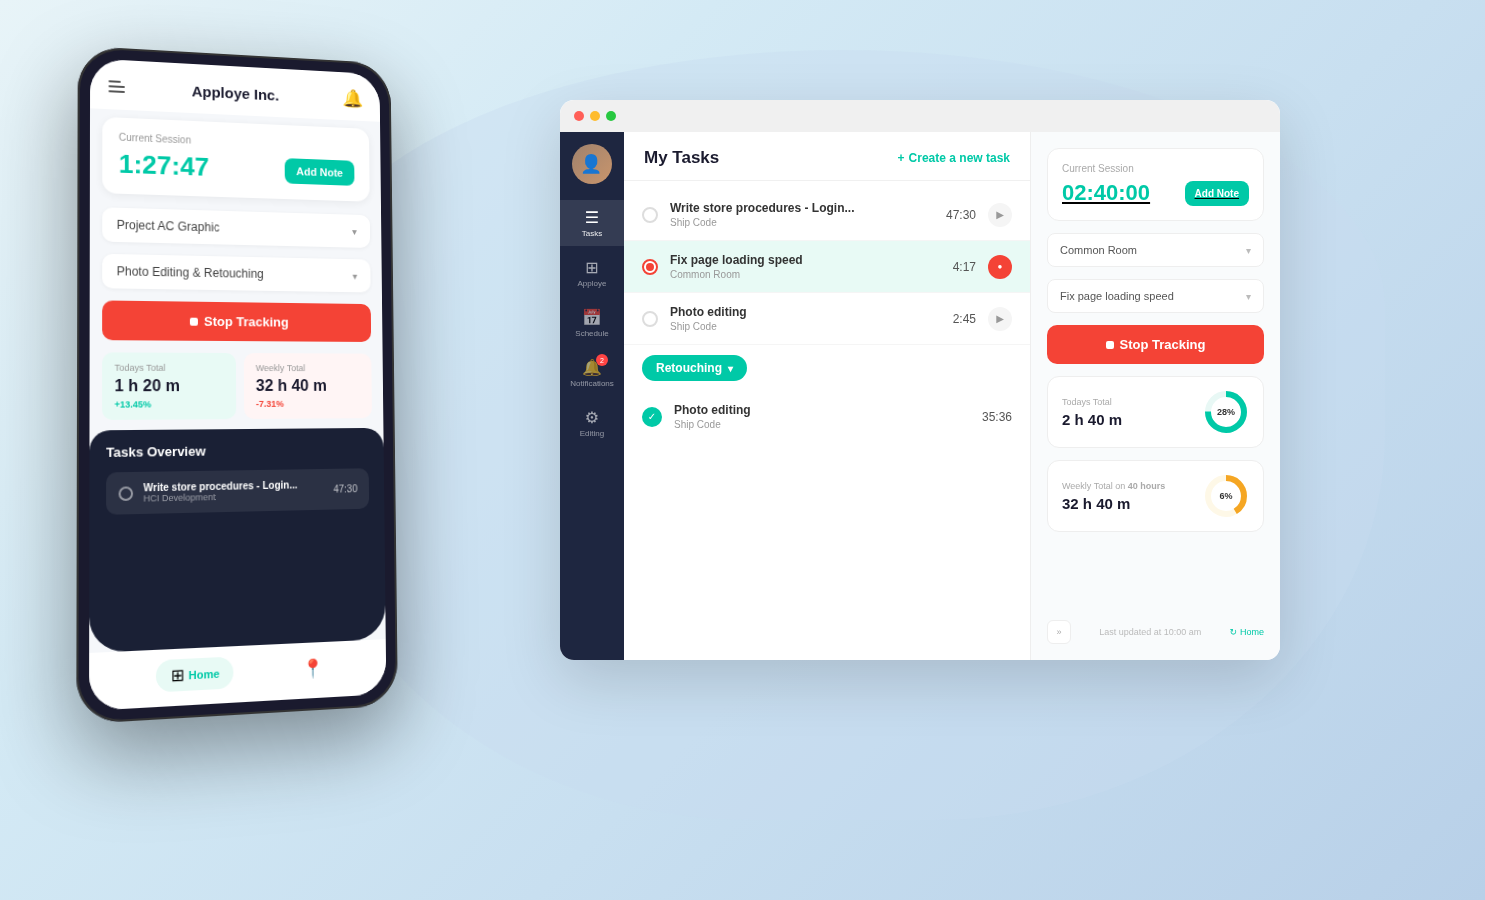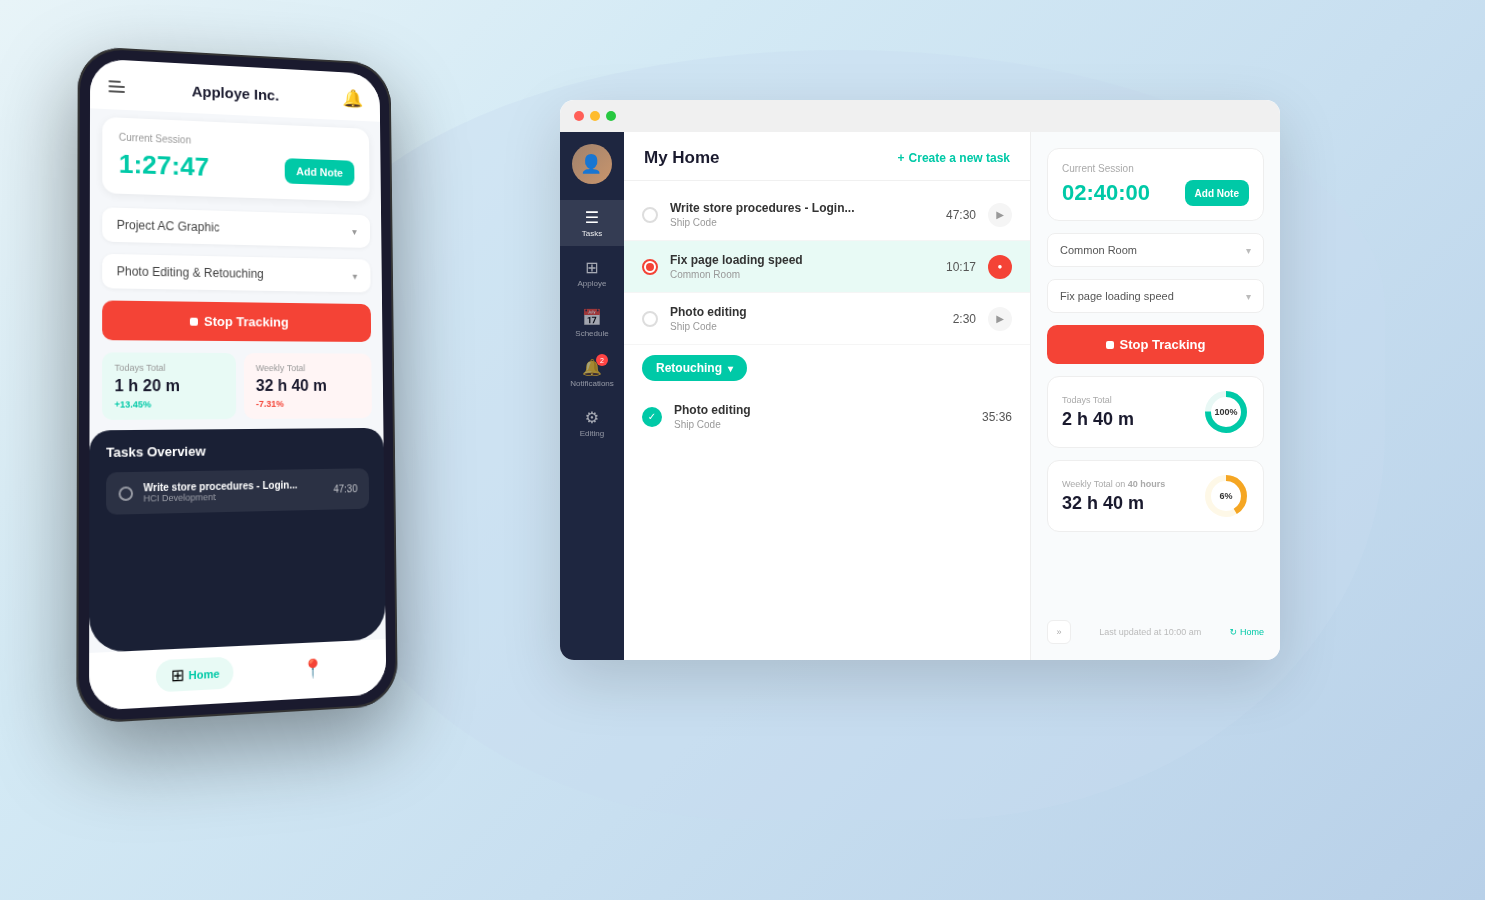--- a/index.html
+++ b/index.html
@@ -556,21 +556,23 @@
       padding: 14px;
       border: 1px solid #eee;
     }
     .rp-session-label {
       font-size: 10px;
       color: #aaa;
       margin-bottom: 6px;
     }
     .rp-session-row {
       display: flex;
+      align-items: center;
       justify-content: space-between;
+      text-decoration: underline;
     }
     .rp-session-time {
       font-size: 22px;
       font-weight: 700;
       color: #00c9a7;
     }
     .rp-add-note-btn {
       background: #00c9a7;
       color: white;
       border: none;
@@ -626,21 +628,21 @@
       display: flex;
       align-items: center;
       justify-content: space-between;
     }
     .rp-stat-label {
       font-size: 9px;
       color: #aaa;
       margin-bottom: 4px;
     }
     .rp-stat-value {
-      font-size: 18px;
+      font-size: 15px;
       font-weight: 700;
       color: #1a1a2e;
     }
 
     
     .donut-chart {
       position: relative;
       width: 46px;
       height: 46px;
       flex-shrink: 0;
@@ -804,21 +806,21 @@
       </div>
 
       <div class="sidebar-item">
         <span class="sidebar-item-icon">⚙</span>
         <span class="sidebar-item-label">Editing</span>
       </div>
     </div>
 
     <div class="app-main">
       <div class="tasks-header">
-        <span class="tasks-title">My Home</span>
+        <span class="tasks-title">My Tasks</span>
         <div class="create-task-btn">
           <span>+</span>
           <span>Create a new task</span>
         </div>
       </div>
 
       <div class="task-list">
 
         <div class="task-row">
           <div class="task-radio"></div>
@@ -831,31 +833,31 @@
         </div>
 
         <div class="task-row active-task">
           <div class="task-radio recording" style="position:relative;">
             <div class="task-radio-dot"></div>
           </div>
           <div class="task-info">
             <div class="task-name">Fix page loading speed</div>
             <div class="task-project">Common Room</div>
           </div>
-          <span class="task-time">10:17</span>
+          <span class="task-time">4:17</span>
           <div class="task-rec-btn">●</div>
         </div>
 
         <div class="task-row">
           <div class="task-radio"></div>
           <div class="task-info">
             <div class="task-name">Photo editing</div>
             <div class="task-project">Ship Code</div>
           </div>
-          <span class="task-time">2:30</span>
+          <span class="task-time">2:45</span>
           <div class="task-play-btn">▶</div>
         </div>
 
         <div class="completed-section">
           <div class="completed-badge">
             <span>Retouching</span>
             <span class="completed-arrow">▾</span>
           </div>
         </div>
 
@@ -898,21 +900,21 @@
       <div class="rp-stat-row">
         <div>
           <div class="rp-stat-label">Todays Total</div>
           <div class="rp-stat-value">2 h 40 m</div>
         </div>
         <div class="donut-chart">
           <svg width="46" height="46" viewBox="0 0 46 46">
             <circle cx="23" cy="23" r="18" fill="none" stroke="#e8f8f5" stroke-width="6"></circle>
             <circle cx="23" cy="23" r="18" fill="none" stroke="#00c9a7" stroke-width="6" stroke-dasharray="84.82 28.27" stroke-dashoffset="0" transform="rotate(-90 23 23)"></circle>
           </svg>
-          <span class="donut-label">100%</span>
+          <span class="donut-label">28%</span>
         </div>
       </div>
 
       <div class="rp-stat-row">
         <div>
           <div class="rp-stat-label">
             Weekly Total on <strong>40 hours</strong>
           </div>
           <div class="rp-stat-value">32 h 40 m</div>
         </div>

